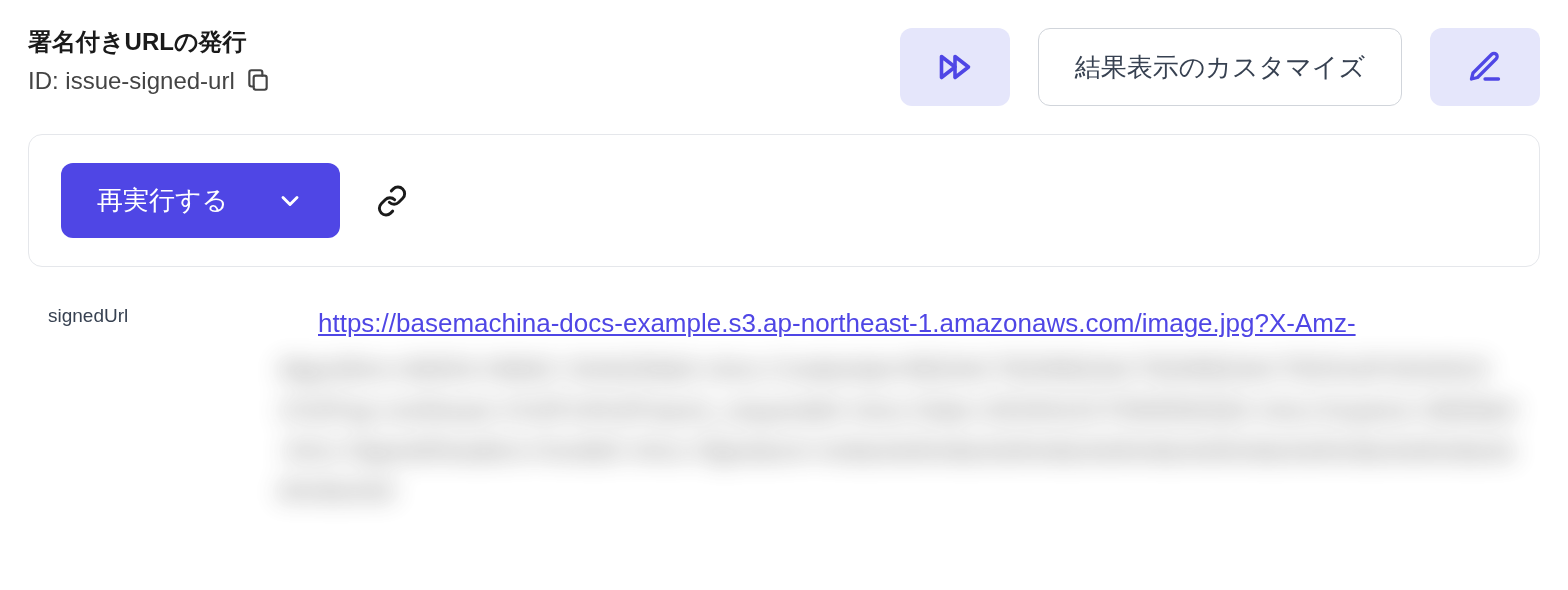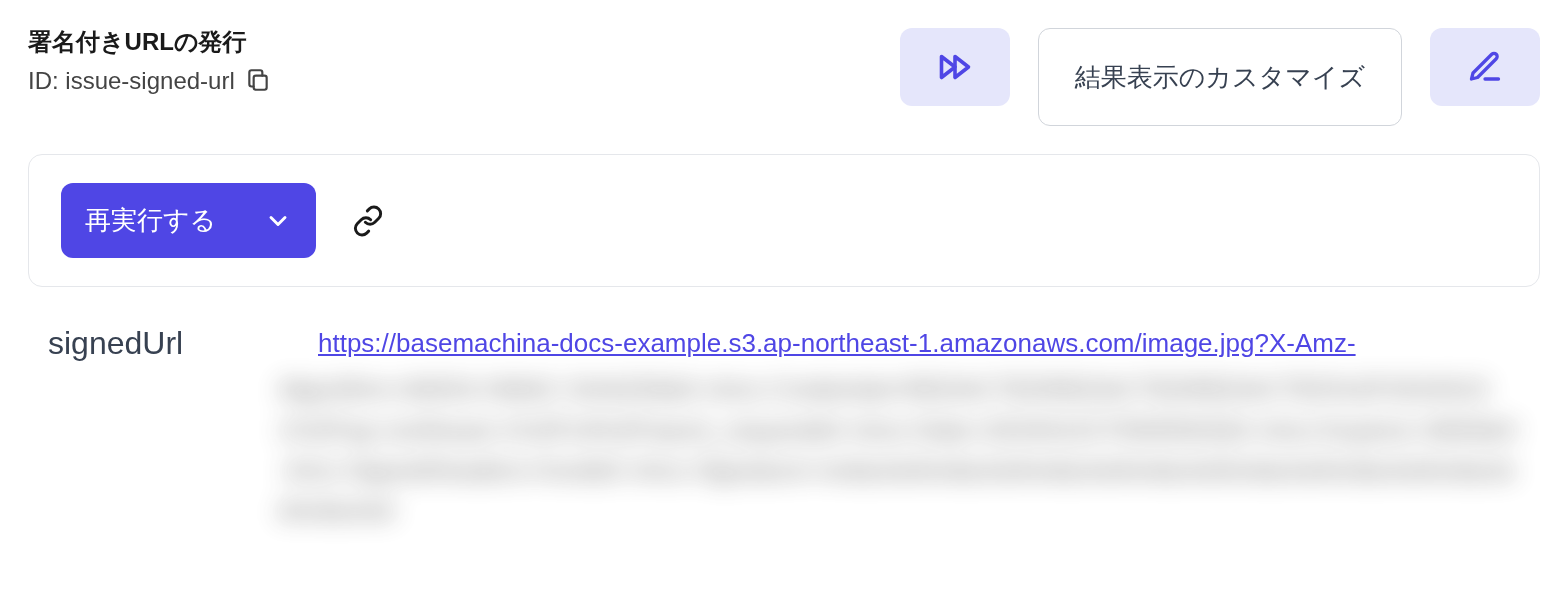--- a/index.html
+++ b/index.html
@@ -47,21 +47,21 @@
     justify-content: center;
     cursor: pointer;
     color: #4f46e5;
   }
   .btn-icon-primary svg { width:36px; height:36px; }
   .btn-outline {
     background: #fff;
     border: 1.5px solid #d1d5db;
     border-radius: 12px;
     padding: 0 36px;
-    height: 98px;
+    height: 78px;
     display: flex;
     align-items: center;
     justify-content: center;
     font-size: 26px;
     color: #374151;
     cursor: pointer;
     white-space: nowrap;
   }
 
   .action-panel {
@@ -74,38 +74,38 @@
     margin-bottom: 36px;
   }
   .rerun-btn {
     background: #4f46e5;
     color: #fff;
     border: none;
     border-radius: 12px;
     display: flex;
     align-items: center;
     gap: 48px;
-    padding: 20px 24px;
+    padding: 20px 36px;
     font-size: 26px;
     font-weight: 500;
     cursor: pointer;
   }
   .rerun-btn svg { width:28px; height:28px; stroke:#fff; }
   .link-icon { color:#1a1a1a; display:inline-flex; cursor:pointer; }
   .link-icon svg { width:32px; height:32px; stroke:currentColor; }
 
   .result-row {
     display: flex;
     align-items: flex-start;
     gap: 0;
     padding: 0 20px;
   }
   .result-key {
     width: 230px;
-    font-size: 32px;
+    font-size: 19px;
     color: #374151;
     padding-top: 2px;
     flex-shrink: 0;
   }
   .result-value {
     flex: 1;
     font-size: 26px;
     line-height: 1.55;
     word-break: break-all;
   }

